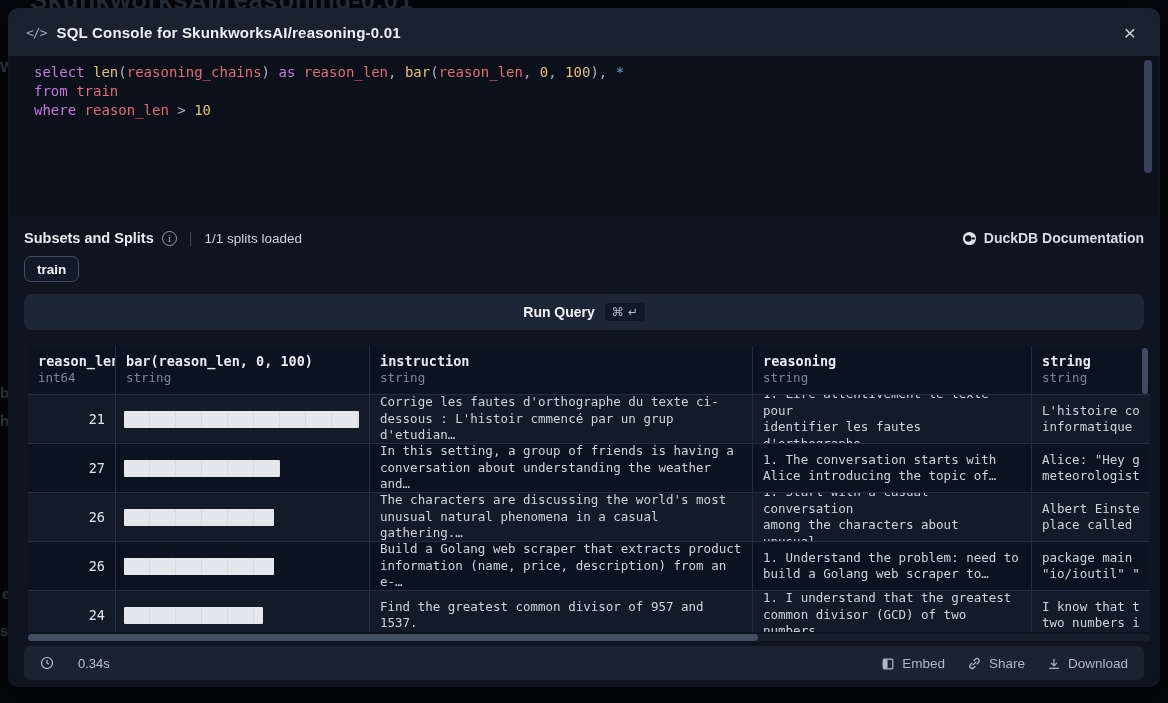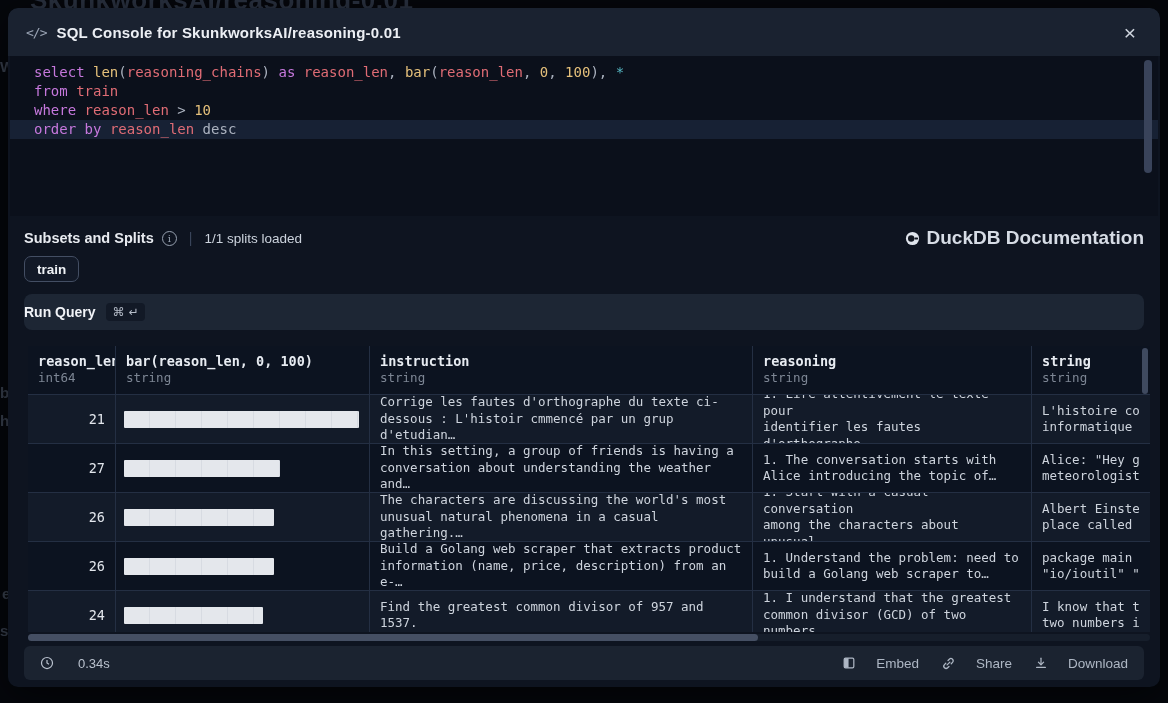--- a/index.html
+++ b/index.html
@@ -44,31 +44,31 @@
   .subsets-row { display:flex; align-items:center; margin-top:12px; height:20px;
     padding:0 16px; }
   .subsets-label { font-weight:bold; font-size:14.5px; color:#e8ebf0; }
   .info-icon { display:inline-flex; align-items:center; justify-content:center;
     width:15px; height:15px; border:1.2px solid #97a1b0; border-radius:50%;
     color:#97a1b0; font-size:10px; font-family:"DejaVu Serif", serif;
     margin-left:8px; }
   .subsets-div { color:#39445a; margin:0 12px; font-size:14px; }
   .subsets-loaded { font-size:13.5px; color:#ccd3dd; }
   .duckdb-link { margin-left:auto; display:flex; align-items:center; gap:7px;
-    font-size:19px; color:#d6dce5; font-weight:bold; cursor:pointer; }
+    font-size:14px; color:#d6dce5; font-weight:bold; cursor:pointer; }
 
   .splits { margin:8px 16px 0; height:26px; display:flex; gap:8px; }
   .split-chip { border:1px solid #434e63; border-radius:7px; padding:2px 12px;
     font-size:13.5px; font-weight:bold; color:#eef1f5; background:#121927;
     display:inline-flex; align-items:center; cursor:pointer; }
 
   
   .run-btn { display:flex; margin:12px 16px 0; height:36px; width:1120px;
     background:#1d2634; border:none; border-radius:8px; align-items:center;
-    justify-content:flex-start; gap:10px; cursor:pointer; }
+    justify-content:center; gap:10px; cursor:pointer; }
   .run-label { font-weight:bold; font-size:14px; color:#f1f3f7; }
   .kbd { background:#121926; border-radius:4px; padding:2px 7px; font-size:12px;
     color:#b6bdc9; font-family:"DejaVu Sans", sans-serif; }
 
   
   .table-wrap { position:relative; margin:16px 10px 0 20px; width:1122px; }
   .tgrid { display:grid; grid-template-columns:88px 254px 383px 279px minmax(0,1fr); }
   .tbl { height:286px; overflow:hidden; background:#0c1320; }
   .thead-cell { height:48px; padding:7px 10px 0; border-right:1px solid #242f43;
     background:#0c1320; overflow:hidden; }
@@ -94,21 +94,21 @@
   .tbl-vscroll .thumb { width:6px; height:46px; border-radius:3px; background:#3f4a5f; }
   .hscroll { margin-top:2px; height:7px; width:1122px; background:#161e2b;
     border-radius:4px; }
   .hscroll .thumb { height:7px; width:730px; background:#454f63; border-radius:4px; }
 
   
   .footer { display:flex; align-items:center; margin:5px 16px 0; height:34px;
     width:1120px; background:#1b2330; border-radius:6px; padding:0 16px; }
   .time { display:flex; align-items:center; gap:24px; font-size:13px; color:#b9c1cd; }
   .actions { margin-left:auto; display:flex; gap:22px; }
-  .action-btn { display:flex; align-items:center; gap:20px; background:none;
+  .action-btn { display:flex; align-items:flex-end; gap:7px; background:none;
     border:none; color:#aeb7c4; font-size:13.5px; cursor:pointer;
     font-family:"Liberation Sans", sans-serif; }
   svg.icn { display:block; }
 </style>
 </head>
 <body>
 
 <div class="backdrop">
   <div class="bg-heading">SkunkworksAI/reasoning-0.01</div>
   <div id="edge-letters">
@@ -128,21 +128,20 @@
     <button class="close-btn">×</button>
   </div>
 
   <div class="editor" id="editor">
     <div class="ed-vscroll">
       <div class="thumb"></div>
     </div>
   <div class="ed-line"><span class="tok-kw">select</span><span class="tok-pl"> </span><span class="tok-fn">len</span><span class="tok-pl">(</span><span class="tok-id">reasoning_chains</span><span class="tok-pl">) </span><span class="tok-kw">as</span><span class="tok-pl"> </span><span class="tok-id">reason_len</span><span class="tok-pl">, </span><span class="tok-fn">bar</span><span class="tok-pl">(</span><span class="tok-id">reason_len</span><span class="tok-pl">, </span><span class="tok-num">0</span><span class="tok-pl">, </span><span class="tok-num">100</span><span class="tok-pl">), </span><span class="tok-star">*</span></div>
       <div class="ed-line"><span class="tok-kw">from</span><span class="tok-pl"> </span><span class="tok-id">train</span></div>
       <div class="ed-line"><span class="tok-kw">where</span><span class="tok-pl"> </span><span class="tok-id">reason_len</span><span class="tok-pl"> &gt; </span><span class="tok-num">10</span></div>
-      <div class="ed-line hl"><span class="tok-kw">order</span><span class="tok-pl"> </span><span class="tok-kw">by</span><span class="tok-pl"> </span><span class="tok-id">reason_len</span><span class="tok-pl"> desc</span></div>
     </div>
 
   <div class="subsets-row">
     <span class="subsets-label">Subsets and Splits</span>
     <span class="info-icon">i</span>
     <span class="subsets-div">|</span>
     <span class="subsets-loaded">1/1 splits loaded</span>
     <span class="duckdb-link">
       <svg class="icn" width="15" height="15" viewBox="0 0 16 16">
         <circle cx="8" cy="8" r="7" fill="#dfe4ec"></circle>

